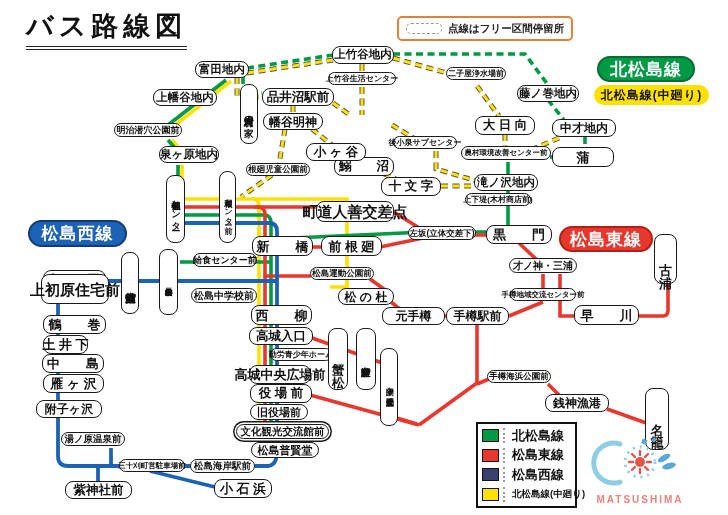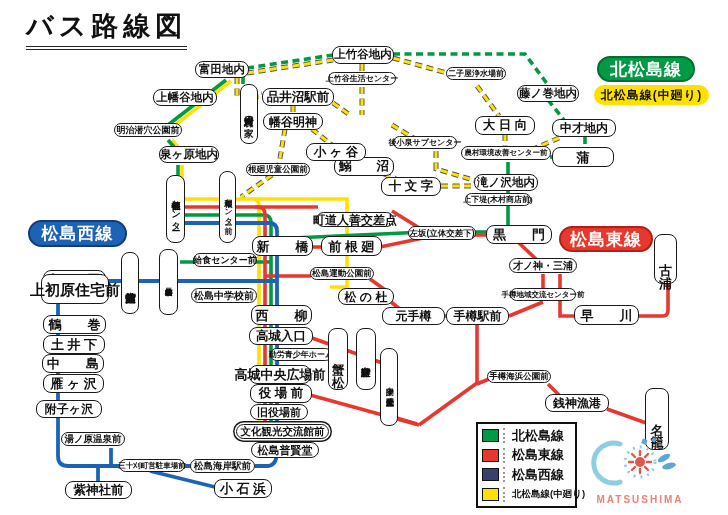--- a/index.html
+++ b/index.html
@@ -141,20 +141,24 @@
       <path d="M58,281 H277"></path>
       <path d="M58,281 V456 Q58,466 68,466 H192"></path>
       <path d="M98,466 V483"></path>
       <path d="M111,466 V448"></path>
       <path d="M150,471 L219,488"></path>
     </g>
   </svg>
 
   <div id="title">バス路線図</div>
 
+  <div id="note" style="left:397px;top:16px;height:25px;">
+    <span class="sample"></span>
+    <span class="txt">点線はフリー区間停留所</span>
+  </div>
 
   <div class="pill" id="pill-kita" style="left: 597px; top: 56px; width: 98px; height: 26px; font-size: 17px; background: rgb(0, 153, 68);">北松島線</div>
   <div class="pill" id="pill-naka" style="left: 594px; top: 85px; width: 115px; height: 20px; font-size: 12px; background: rgb(255, 225, 0);">北松島線(中廻り)</div>
   <div class="pill" id="pill-west" style="left: 28px; top: 220px; width: 99px; height: 27px; font-size: 17px; background: rgb(28, 99, 181);">松島西線</div>
   <div class="pill" id="pill-east" style="left: 559px; top: 226px; width: 94px; height: 26px; font-size: 17px; background: rgb(232, 56, 45);">松島東線</div>
 
   <div id="boxes">
       <div class="stop" style="left: 195px; top: 61px; width: 54px; height: 17px; font-size: 11.5px;">富田地内</div>
       <div class="stop" style="left: 153px; top: 89px; width: 64px; height: 17px; font-size: 11.5px;">上幡谷地内</div>
       <div class="stop" style="left: 114px; top: 123px; width: 68px; height: 14px; font-size: 9px;">明治潜穴公園前</div>
@@ -171,21 +175,21 @@
       <div class="stop" style="left: 475px; top: 116px; width: 60px; height: 19px; font-size: 12.5px;">大 日 向</div>
       <div class="stop" style="left: 552px; top: 119px; width: 64px; height: 18px; font-size: 12px;">中才地内</div>
       <div class="stop" style="left: 552px; top: 147px; width: 62px; height: 20px; font-size: 13px;">蒲</div>
       <div class="stop" style="left: 461px; top: 146px; width: 90px; height: 14px; font-size: 7.5px;">農村環境改善センター前</div>
       <div class="stop" style="left: 393px; top: 136px; width: 64px; height: 13px; font-size: 8px;">後小泉サブセンター</div>
       <div class="stop" style="left: 381px; top: 177px; width: 60px; height: 19px; font-size: 12.5px;">十 文 字</div>
       <div class="stop" style="left: 474px; top: 174px; width: 64px; height: 17px; font-size: 11.5px;">滝ノ沢地内</div>
       <div class="stop" style="left: 465px; top: 193px; width: 66px; height: 13px; font-size: 8px;">上下堤(木村商店前)</div>
       <div class="stop" style="left: 486px; top: 225px; width: 66px; height: 19px; font-size: 13px;">黒　　門</div>
       <div class="stop" style="left: 408px; top: 226px; width: 68px; height: 14px; font-size: 8.5px;">左坂(立体交差下)</div>
-      <div class="stop" style="left: 316px; top: 212px; width: 78px; height: 15px; font-size: 12px;">町道人善交差点</div>
+      <div class="stop" style="left: 316px; top: 201px; width: 78px; height: 21px; font-size: 15px;">町道人善交差点</div>
       <div class="stop" style="left: 252px; top: 236px; width: 61px; height: 20px; font-size: 13px;">新　　橋</div>
       <div class="stop" style="left: 321px; top: 236px; width: 61px; height: 20px; font-size: 13px;">前 根 廻</div>
       <div class="stop" style="left: 193px; top: 253px; width: 64px; height: 14px; font-size: 9px;">給食センター前</div>
       <div class="stop" style="left: 310px; top: 267px; width: 64px; height: 13px; font-size: 8.5px;">松島運動公園前</div>
       <div class="stop" style="left: 191px; top: 288px; width: 66px; height: 15px; font-size: 10px;">松島中学校前</div>
       <div class="stop" style="left: 251px; top: 305px; width: 61px; height: 20px; font-size: 13px;">西　　柳</div>
       <div class="stop" style="left: 338px; top: 288px; width: 56px; height: 17px; font-size: 12px;">松 の 杜</div>
       <div class="stop" style="left: 382px; top: 307px; width: 63px; height: 18px; font-size: 12px;">元手樽</div>
       <div class="stop" style="left: 446px; top: 307px; width: 63px; height: 18px; font-size: 12px;">手樽駅前</div>
       <div class="stop" style="left: 510px; top: 288px; width: 66px; height: 13px; font-size: 7.5px;">手樽地域交流センター前</div>
@@ -196,21 +200,21 @@
       <div class="stop" style="left: 249px; top: 327px; width: 64px; height: 18px; font-size: 12.5px;">高城入口</div>
       <div class="stop" style="left: 249px; top: 348px; width: 62px; height: 13px; font-size: 8px; margin-left: 21px;">勤労青少年ホーム</div>
       <div class="stop" style="left: 249px; top: 365px; width: 62px; height: 19px; font-size: 13px;">高城中央広場前</div>
       <div class="stop" style="left: 250px; top: 384px; width: 62px; height: 19px; font-size: 12.5px;">役 場 前</div>
       <div class="stop" style="left: 250px; top: 404px; width: 58px; height: 16px; font-size: 11px;">旧役場前</div>
       <div class="stop d" style="left: 236px; top: 424px; width: 93px; height: 15px; font-size: 10.5px;">文化観光交流館前</div>
       <div class="stop" style="left: 251px; top: 442px; width: 68px; height: 16px; font-size: 11px;">松島普賢堂</div>
       <div class="stop" style="left: 43px; top: 270px; width: 63px; height: 19px; font-size: 13px;">欠　　田</div>
       <div class="stop" style="left: 41px; top: 274px; width: 68px; height: 30px; font-size: 15px;">上初原住宅前</div>
       <div class="stop" style="left: 43px; top: 315px; width: 63px; height: 19px; font-size: 13px;">鶴　　巻</div>
-      <div class="stop" style="left: 43px; top: 335px; width: 62px; height: 19px; font-size: 13px;">土 井 下</div>
+      <div class="stop" style="left: 43px; top: 335px; width: 45px; height: 19px; font-size: 13px;">土 井 下</div>
       <div class="stop" style="left: 42px; top: 354px; width: 62px; height: 19px; font-size: 13px;">中　　島</div>
       <div class="stop" style="left: 43px; top: 374px; width: 61px; height: 19px; font-size: 13px;">雁 ヶ 沢</div>
       <div class="stop" style="left: 36px; top: 400px; width: 66px; height: 18px; font-size: 12px;">附子ヶ沢</div>
       <div class="stop" style="left: 61px; top: 432px; width: 64px; height: 14px; font-size: 9.5px;">湯ノ原温泉前</div>
       <div class="stop" style="left: 119px; top: 459px; width: 66px; height: 13px; font-size: 7.5px;">三十刈町営駐車場前</div>
       <div class="stop" style="left: 190px; top: 459px; width: 65px; height: 14px; font-size: 9.5px;">松島海岸駅前</div>
       <div class="stop" style="left: 65px; top: 481px; width: 67px; height: 18px; font-size: 12.5px;">紫神社前</div>
       <div class="stop" style="left: 214px; top: 479px; width: 58px; height: 19px; font-size: 13px;">小 石 浜</div>
       <div class="stop v" style="left: 240px; top: 84px; width: 18px; height: 60px; font-size: 9.5px;">農村婦人の家</div>
       <div class="stop v" style="left: 166px; top: 175px; width: 19px; height: 68px; font-size: 9px;">保健福祉センター</div>

